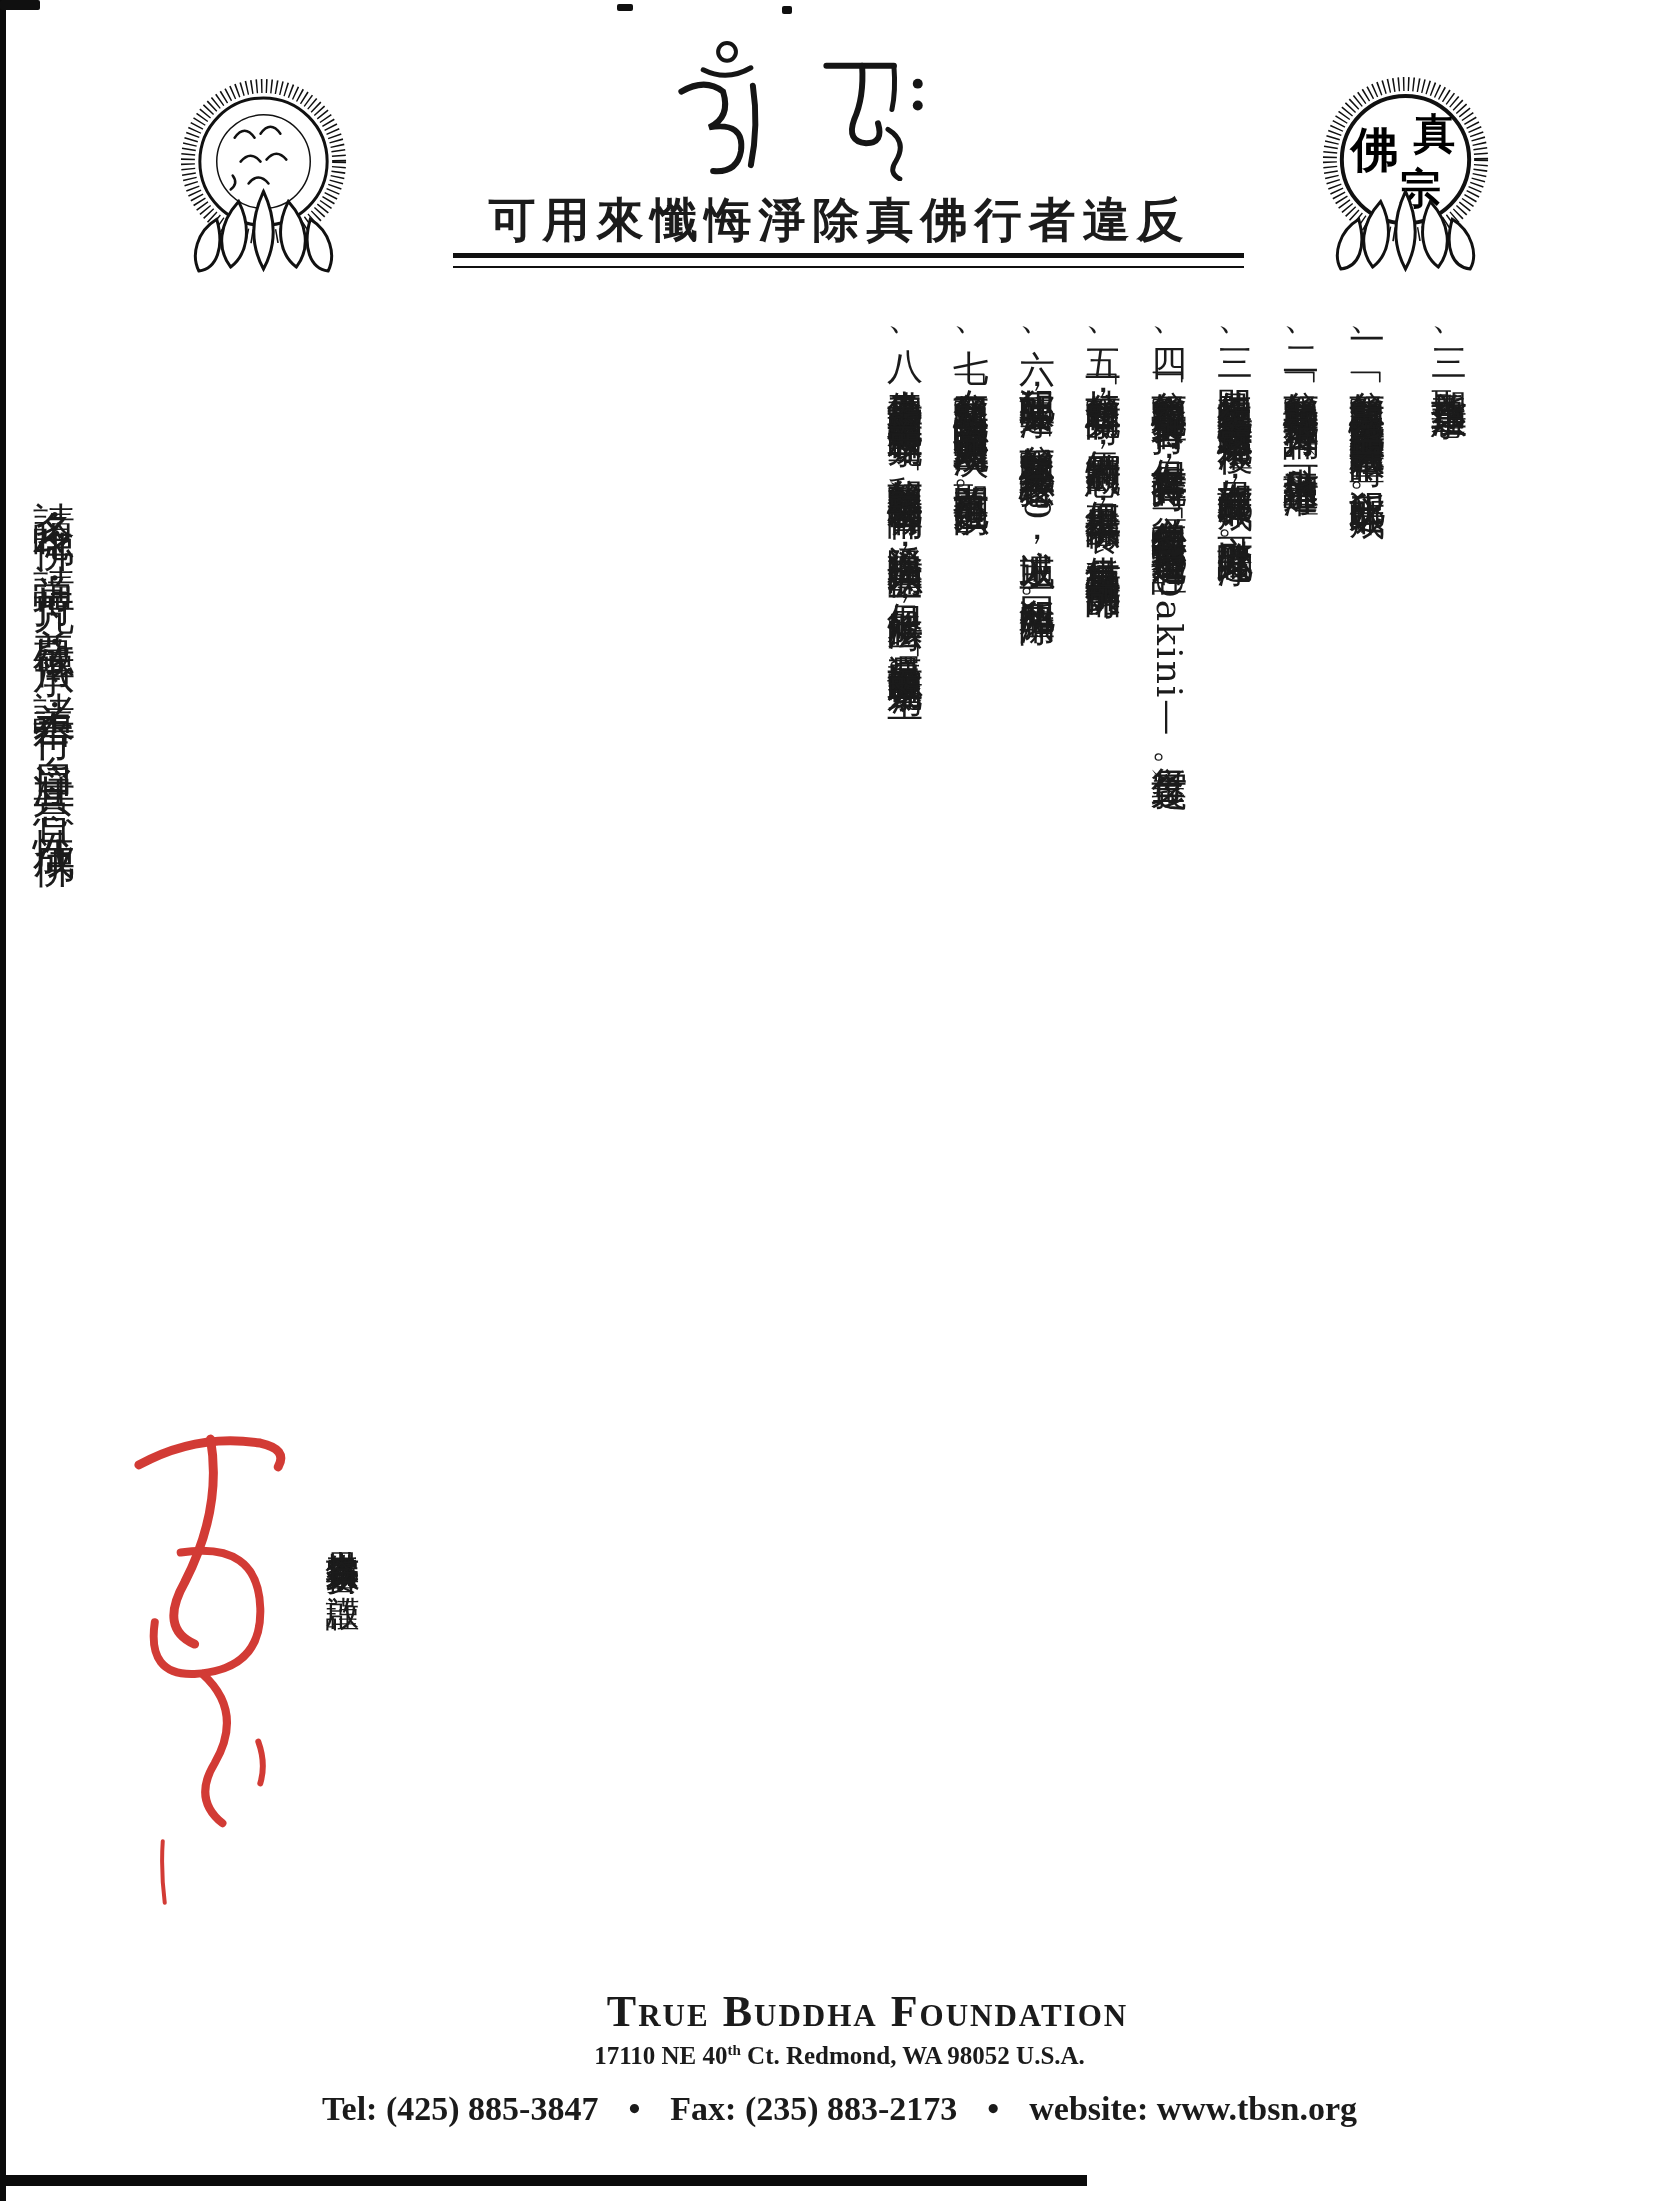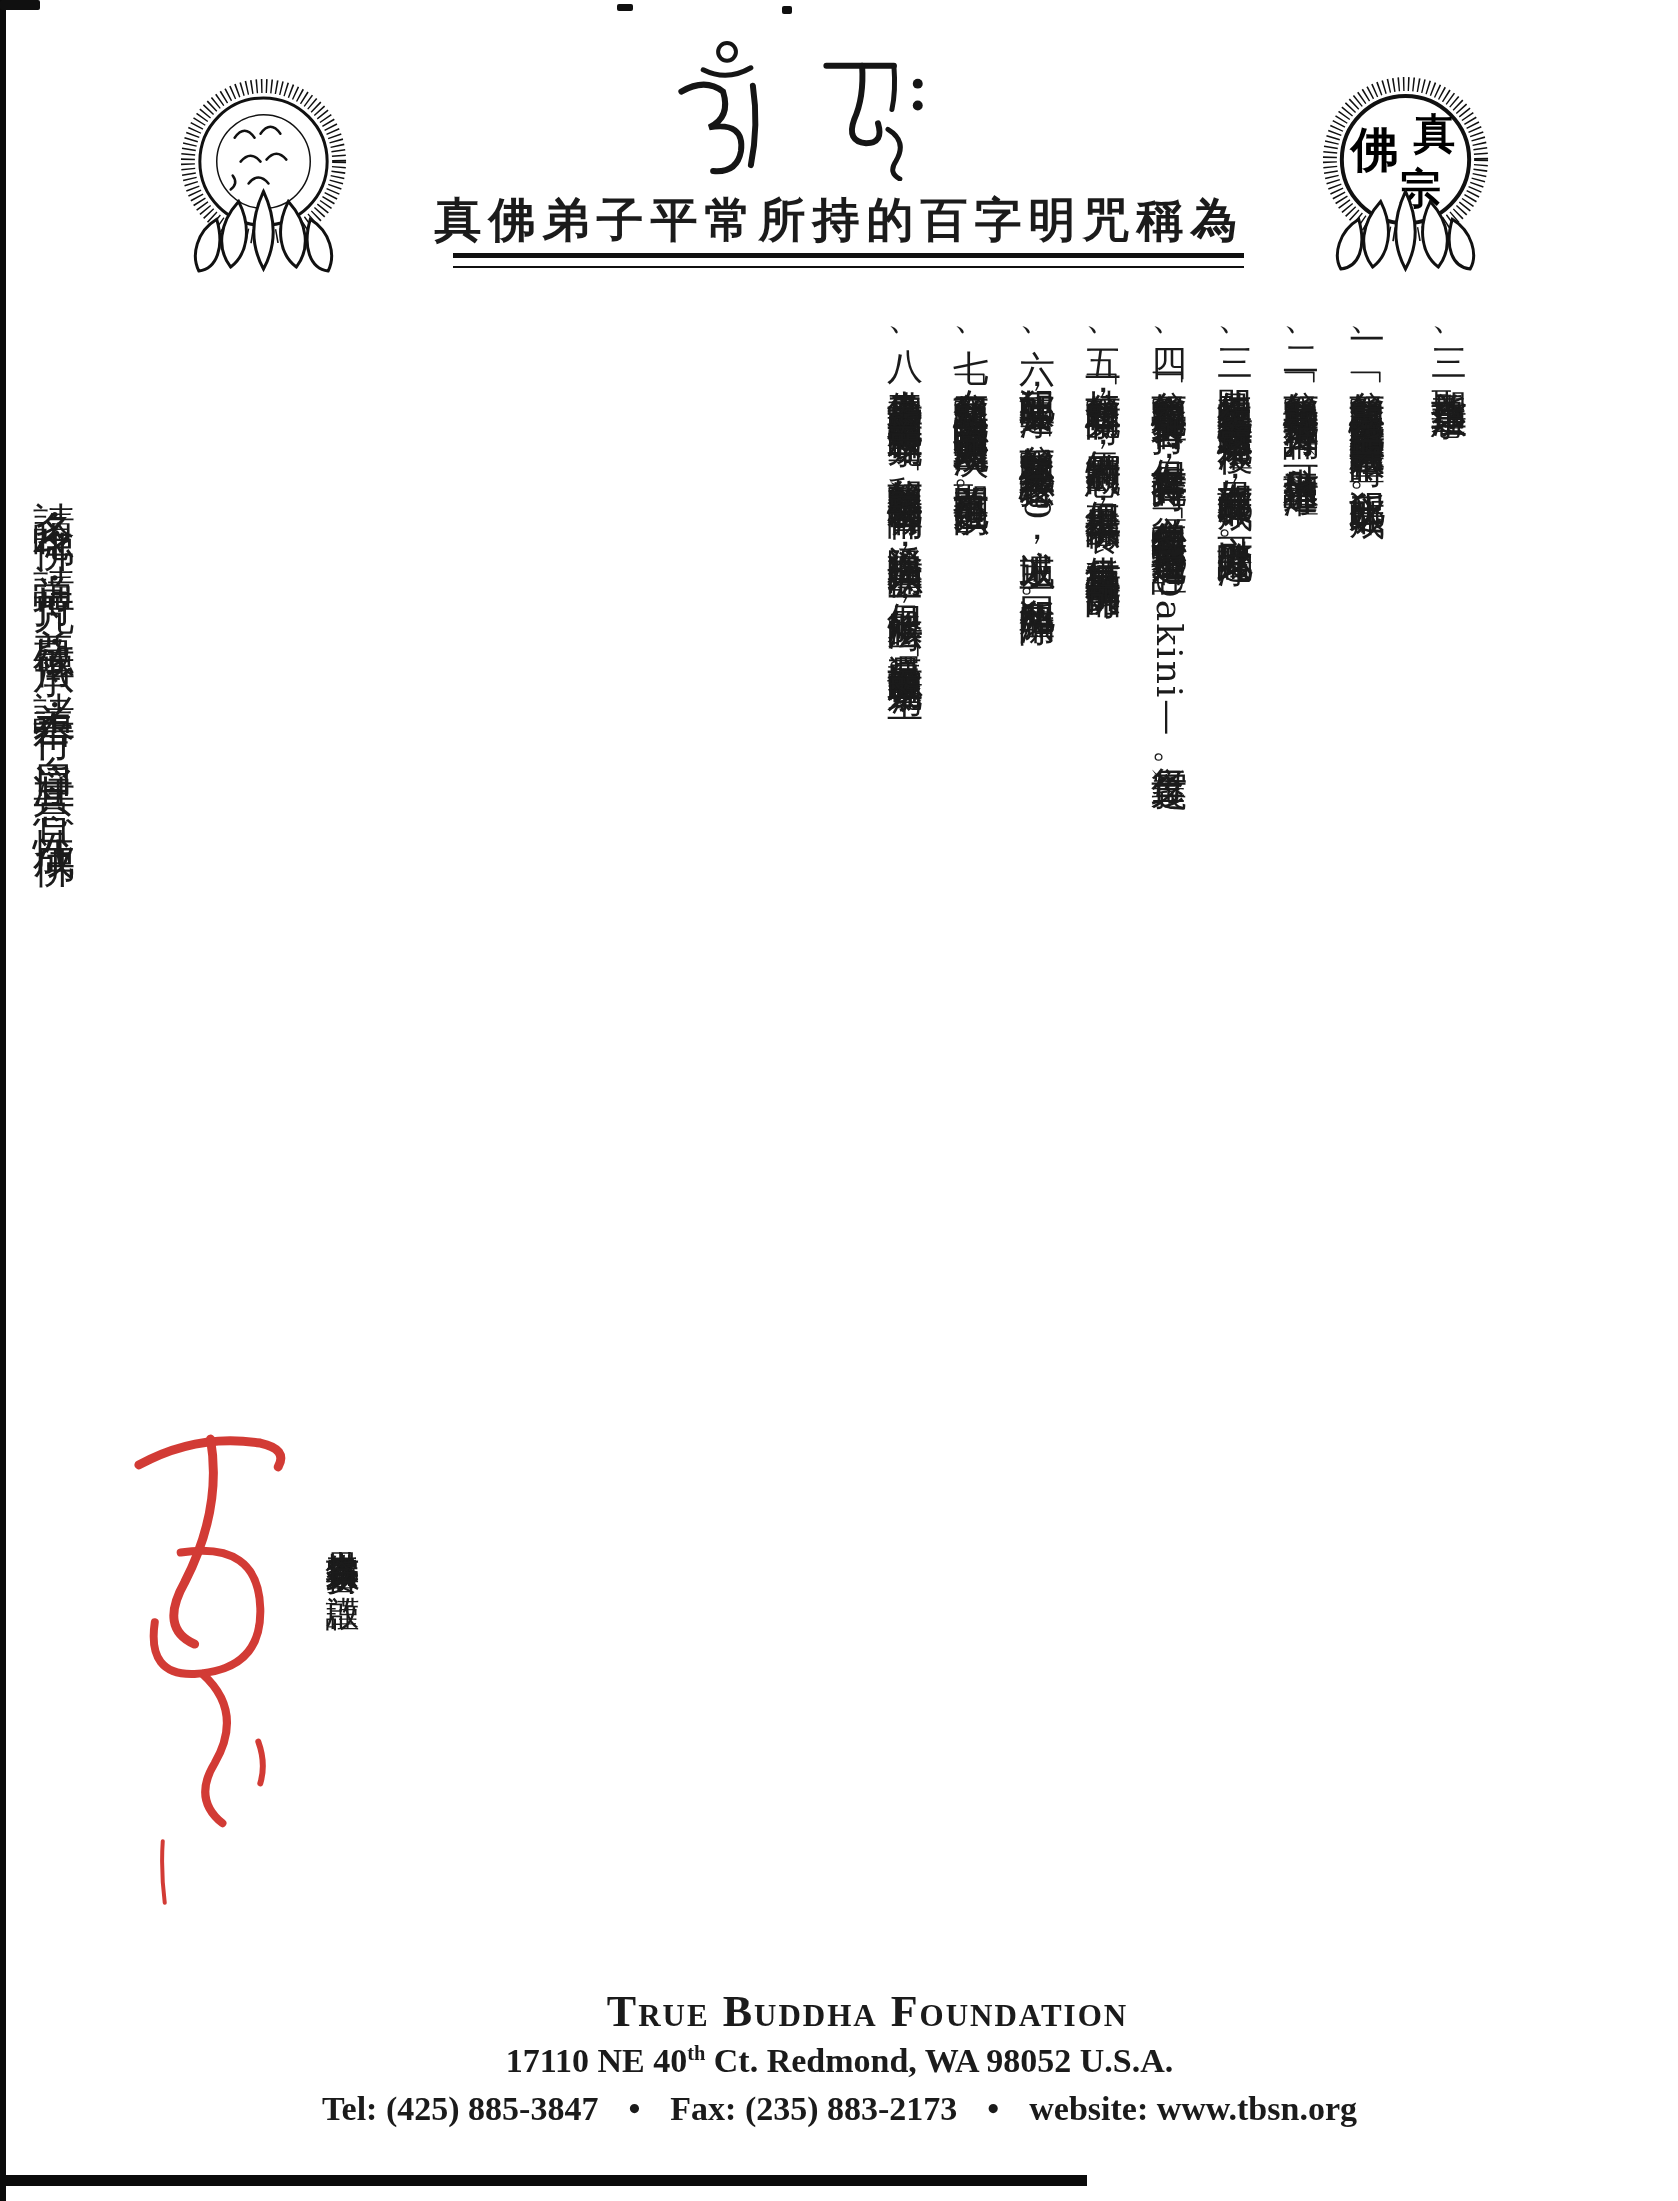--- a/index.html
+++ b/index.html
@@ -33,21 +33,21 @@
   #signoff{position:absolute;left:320px;top:1524px;height:637px;font-size:34px;letter-spacing:1px;}
   #slogan{position:absolute;left:26px;top:468px;height:1552px;font-size:42px;letter-spacing:10px;}
 
   
   #signature{position:absolute;left:111px;top:1413px;opacity:.92;}
 
   
   .fline{position:absolute;left:0;width:1679px;text-align:center;font-weight:bold;
          font-family:"Liberation Serif","DejaVu Serif",serif;}
   #f1{top:1986px;font-size:44px;font-variant-caps:small-caps;letter-spacing:2px;padding-left:28px;}
-  #f2{top:2042px;font-size:34px;}
+  #f2{top:2042px;font-size:25px;}
   #f3{top:2090px;font-size:34px;}
   #f2 sup{font-size:60%;vertical-align:super;}
   .bullet{margin:0 30px;}
 </style>
 </head>
 <body>
 
 <div id="page">
 
   <div class="edge-left"></div>
@@ -100,21 +100,21 @@
     <text class="seal-char" x="110" y="134" font-size="42" text-anchor="middle">宗</text>
     <g fill="#fff" stroke="#111" stroke-width="3">
       <path d="M48 150 C28 162 22 186 30 200 C48 198 56 178 48 150 Z"></path>
       <path d="M142 150 C162 162 168 186 160 200 C142 198 134 178 142 150 Z"></path>
       <path d="M70 132 C50 154 48 180 62 198 C78 186 84 160 70 132 Z"></path>
       <path d="M120 132 C140 154 142 180 128 198 C112 186 106 160 120 132 Z"></path>
       <path d="M95 122 C82 150 82 176 95 200 C108 176 108 150 95 122 Z"></path>
     </g>
   </svg>
 
-  <div id="title">真佛弟子平常所持的百字明咒稱為</div>
+  <div id="title">可用來懺悔淨除真佛行者違反</div>
   <div id="rule1" class="rule"></div>
   <div id="rule2" class="rule"></div>
 
   <section id="notice" class="v">
     <h2>三、聖尊指示之注意事項</h2>
     <p><span>一、</span><span>「忿怒尊百字明咒」可用來懺悔淨除真佛行者違反「密教十四根本墮」時，所犯之三昧耶戒。</span></p>
     <p><span>二、</span><span>「忿怒尊百字明咒」需要灌頂後方可持誦。（可來信請求聖尊遙灌）</span></p>
     <p><span>三、</span><span>即使是初皈依之真佛行者在接受「忿怒尊百字明咒」灌頂後，如果有違反三昧耶戒，亦可以唸誦此咒還淨。</span></p>
     <p><span>四、</span><span>「忿怒尊百字明咒」男女行者皆可持，但是女行者在持咒時，必須在每句「嘿嚕嘎」之前都加持「達者尼」（註：Dakini—空行母之義）。</span></p>
     <p><span>五、</span><span>持「忿怒尊百字明咒」時，無需特別的觀想，但是要準備供品供養，供品種類只要是平常供佛的供品即可。</span></p>

